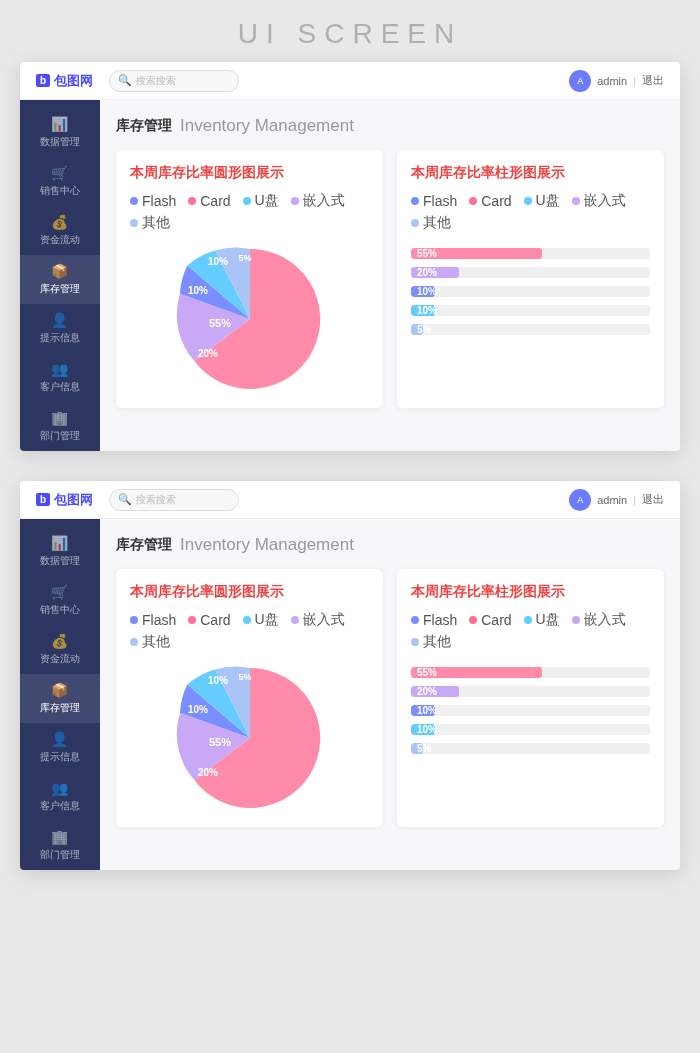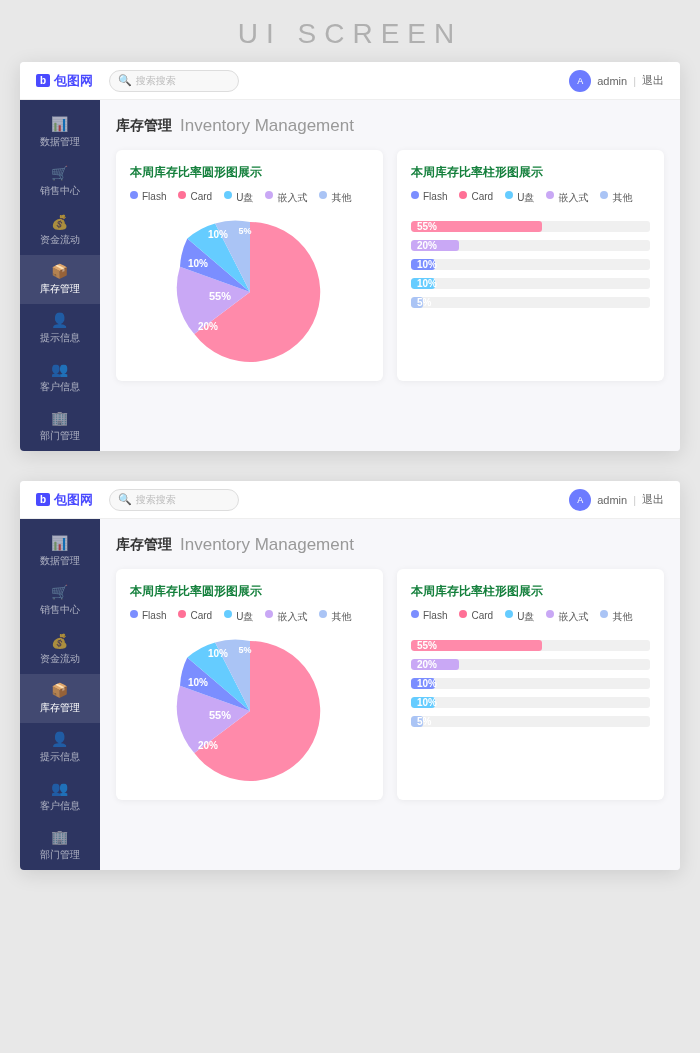--- a/index.html
+++ b/index.html
@@ -152,36 +152,37 @@
 
     .chart-card {
       background: white;
       border-radius: 6px;
       padding: 14px;
       flex: 1;
       box-shadow: 0 1px 6px rgba(0,0,0,0.06);
     }
 
     .chart-title {
-      font-size: 12px;
+      font-size: 14px;
       font-weight: 600;
-      color: #15803d;
+      color: #ef4444;
       margin-bottom: 10px;
     }
 
     .legend {
       display: flex;
       flex-wrap: wrap;
       gap: 4px 12px;
       margin-bottom: 12px;
     }
     .legend-item {
       display: flex;
+      align-items: center;
       gap: 4px;
-      font-size: 10px;
+      font-size: 14px;
       color: #555;
     }
     .legend-dot {
       width: 8px;
       height: 8px;
       border-radius: 50%;
     }
 
     
     .pie-container {

